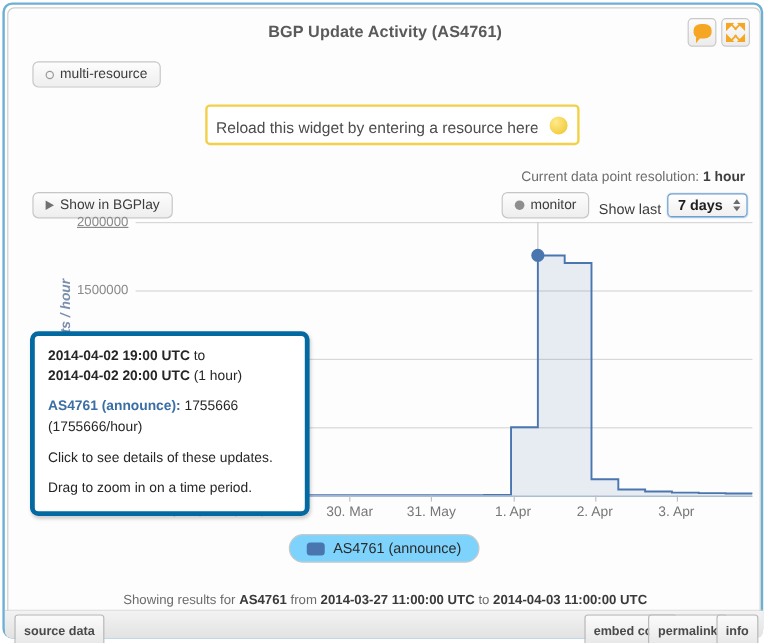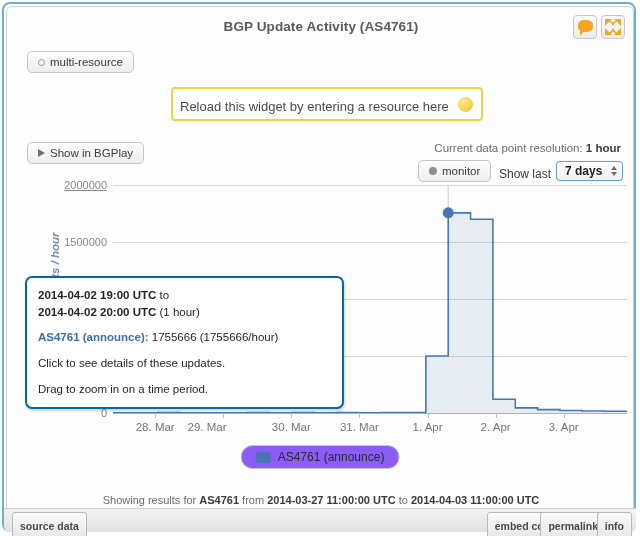--- a/index.html
+++ b/index.html
@@ -91,21 +91,21 @@
     width: 7px; height: 7px;
     border: 1.4px solid #9a9a9a;
     border-radius: 50%;
     box-sizing: border-box;
   }
   .dot-solid {
     width: 8px; height: 8px;
     background: #8e8e8e;
     border-radius: 50%;
   }
-  .btn-bgplay { position: absolute; left: 20px; top: 135px; justify-content: center; }
+  .btn-bgplay { position: absolute; left: 20px; top: 153px; justify-content: center; }
   .tri-right {
     width: 0; height: 0;
     border-left: 7px solid #707070;
     border-top: 4.5px solid transparent;
     border-bottom: 4.5px solid transparent;
   }
   .btn-monitor { position: absolute; left: 411px; top: 153px; }
 
   
   .reload-wrap {
@@ -237,22 +237,22 @@
     font-size: 11.5px;
     color: #777777;
     transform: translateX(-50%);
     white-space: nowrap;
   }
 
   
   .tooltip {
     position: absolute;
     left: 18px; top: 269px;
-    width: 319px;
-    border: 2px solid #0369a1;
+    width: 233px;
+    border: 4px solid #0369a1;
     border-radius: 7px;
     background: #ffffff;
     box-sizing: border-box;
     padding: 9px 11px 10px 11px;
     box-shadow: 1px 2px 3px rgba(0,0,0,.18);
     font-size: 11.5px;
     color: #262626;
     line-height: 1.45;
   }
   .tt-l1 { font-weight: bold; }
@@ -264,21 +264,21 @@
   
   .legend {
     position: absolute;
     left: 50%; top: 438px;
     transform: translateX(-50%);
     display: inline-flex;
     align-items: center;
     gap: 7px;
     border: 1px solid #c9c9c9;
     border-radius: 13px;
-    background: #8b5cf6;
+    background: #7dd3fc;
     padding: 4px 14px;
     font-size: 12px;
     color: #2b2b2b;
     cursor: pointer;
   }
   .legend-swatch {
     width: 15px; height: 11px;
     border-radius: 3px;
     background: #4a76b0;
   }
@@ -416,21 +416,21 @@
         </svg>
       <div class="xaxis-line"></div>
       <div id="xtick-layer">
           <div class="xtick-mark" style="left: 128.209px;"></div>
           <div class="xtick-label" style="left: 128.209px;">28. Mar</div>
           <div class="xtick-mark" style="left: 196.289px;"></div>
           <div class="xtick-label" style="left: 180px;">29. Mar</div>
           <div class="xtick-mark" style="left: 264.368px;"></div>
           <div class="xtick-label" style="left: 264.368px;">30. Mar</div>
           <div class="xtick-mark" style="left: 332.448px;"></div>
-          <div class="xtick-label" style="left: 332.448px;">31. Mar</div>
+          <div class="xtick-label" style="left: 332.448px;">31. May</div>
           <div class="xtick-mark" style="left: 400.527px;"></div>
           <div class="xtick-label" style="left: 400.527px;">1. Apr</div>
           <div class="xtick-mark" style="left: 468.607px;"></div>
           <div class="xtick-label" style="left: 468.607px;">2. Apr</div>
           <div class="xtick-mark" style="left: 536.686px;"></div>
           <div class="xtick-label" style="left: 536.686px;">3. Apr</div>
         </div>
     </div>
 
     <div class="tooltip">

